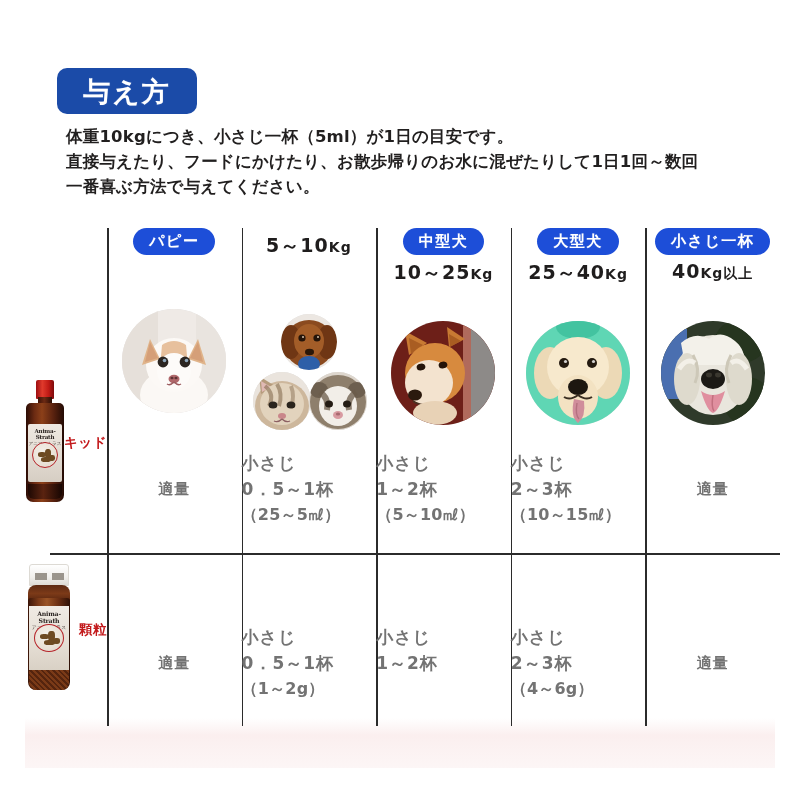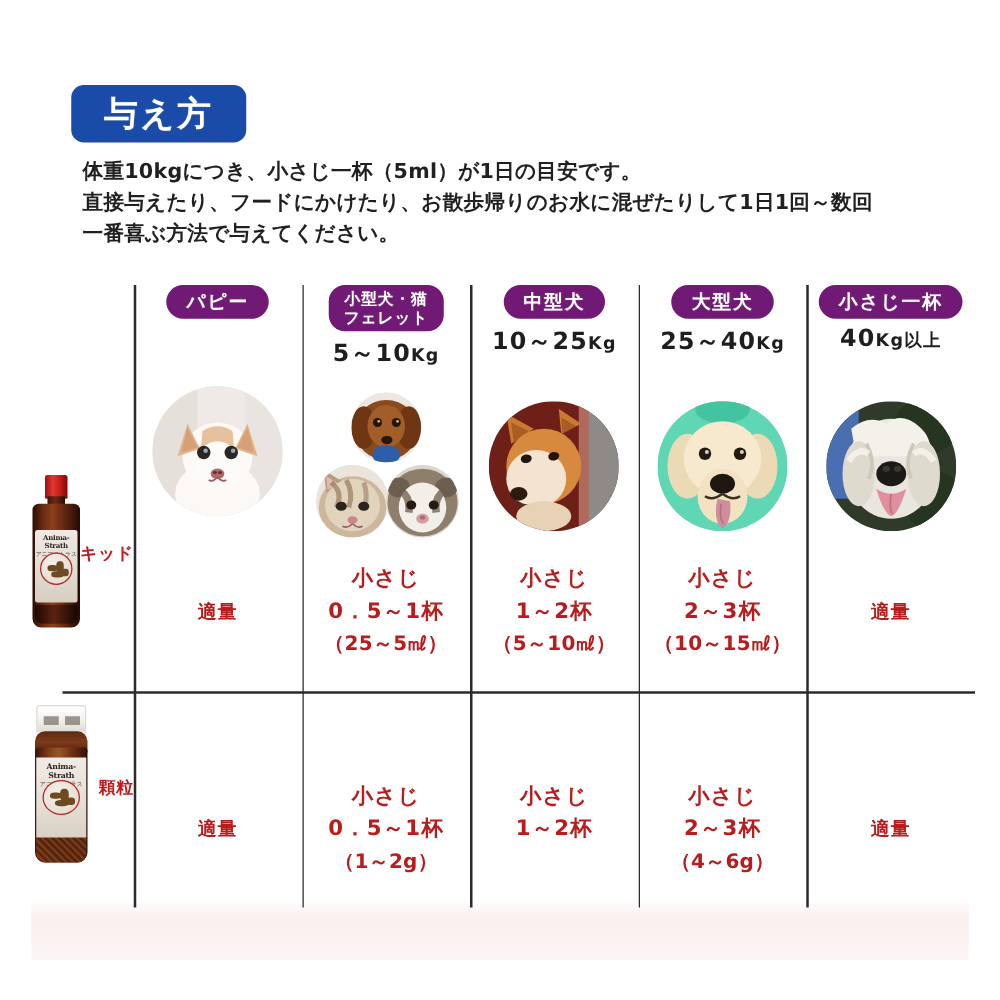--- a/index.html
+++ b/index.html
@@ -240,21 +240,21 @@
   .col {
     position: absolute;
     top: 0; width: 134.6px; height: 500px;
   }
   .col-head {
     position: absolute; left: 0; top: 0;
     width: 100%;
     display: flex; flex-direction: column; align-items: center;
   }
   .pill {
-    background: #701a75;
+    background: #1d4ed8;
     color: #ffffff;
     border-radius: 14px;
     font-size: 15px;
     font-weight: 700;
     letter-spacing: 1.5px;
     padding: 4px 16px 5px;
     line-height: 18px;
     text-align: center;
     white-space: nowrap;
     text-shadow: 0 0 1px rgba(255,255,255,.3);
@@ -296,22 +296,21 @@
   }
   .trio .circ { position: absolute; }
   .trio .c-top { left: 34px; top: 0; width: 56px; height: 56px; }
   .trio .c-left { left: 6px; top: 58px; width: 58px; height: 58px; }
   .trio .c-right { left: 62px; top: 58px; width: 58px; height: 58px; }
 
   
   .dose {
     position: absolute;
     left: 0; width: 100%;
-    text-align: center;
-    color: #b91c1c;
+    color: #737373;
   }
   .dose.liquid { top: 222px; }
   .dose.granule { top: 396px; }
   .dose .l {
     font-size: 17px;
     font-weight: 700;
     line-height: 26px;
     letter-spacing: 1px;
     white-space: nowrap;
   }
@@ -436,24 +435,20 @@
         <div class="dose single liquid">
           <span class="l">適量</span>
         </div>
         <div class="dose single granule">
           <span class="l">適量</span>
         </div>
       </div>
 
       <div class="col" style="left:134.6px;">
         <div class="col-head">
-          <div class="pill two-line">
-            <div>小型犬・猫</div>
-            <div>フェレット</div>
-          </div>
           <div class="weight"><span>5～10</span><span class="unit">Kg</span></div>
         </div>
         <div class="photo-wrap" style="top:84px;">
           <div class="trio">
             <div class="circ c-top">
               <svg width="56" height="56" viewBox="0 0 56 56">
                 <rect width="56" height="56" fill="#ece7e2"></rect>
                 <ellipse cx="28" cy="30" rx="25" ry="24" fill="#8a4a1f"></ellipse>
                 <ellipse cx="10" cy="28" rx="10" ry="17" fill="#6f3614"></ellipse>
                 <ellipse cx="46" cy="28" rx="10" ry="17" fill="#6f3614"></ellipse>

